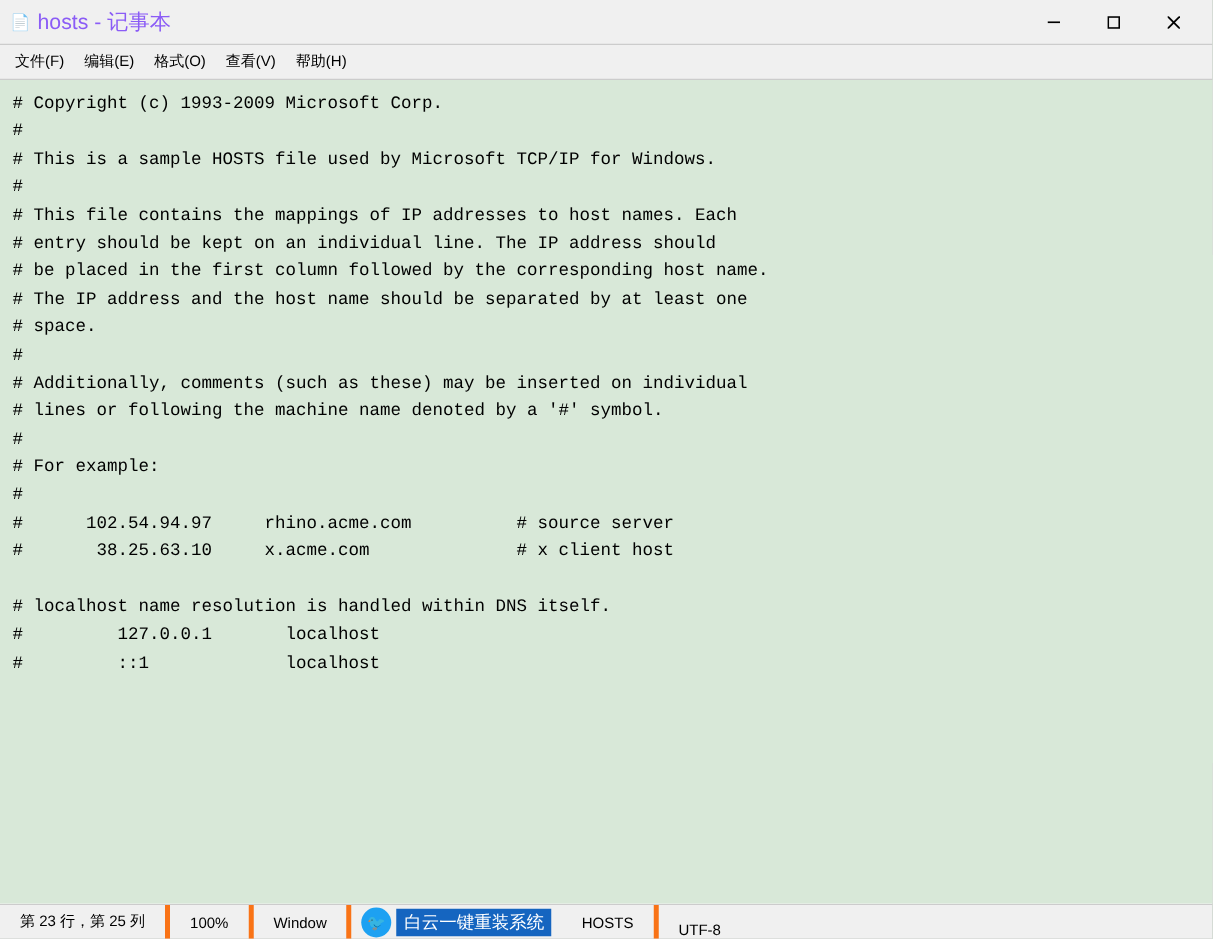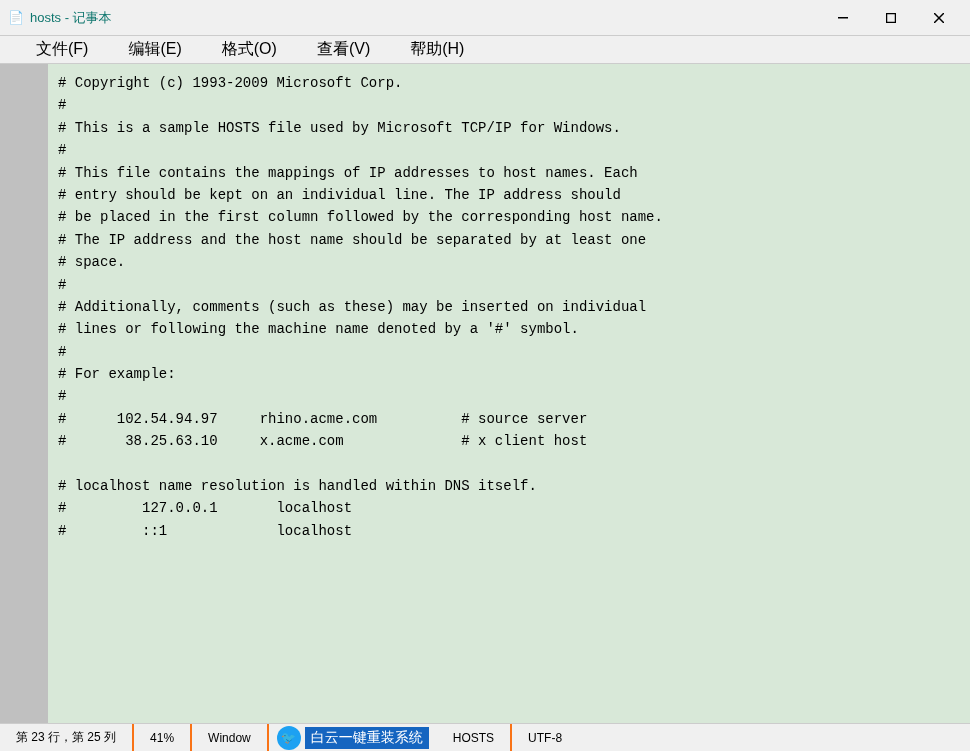--- a/index.html
+++ b/index.html
@@ -29,22 +29,22 @@
       display: flex;
       align-items: center;
       gap: 6px;
     }
     .title-icon {
       width: 16px;
       height: 16px;
     }
     .title-text {
       font-family: 'Segoe UI', Arial, sans-serif;
-      font-size: 13px;
-      color: #0f766e;
+      font-size: 17px;
+      color: #8b5cf6;
     }
     .title-controls {
       display: flex;
       align-items: center;
       gap: 2px;
     }
     .title-btn {
       width: 46px;
       height: 28px;
       border: none;
@@ -63,35 +63,33 @@
       height: 28px;
       display: flex;
       align-items: center;
       padding: 0 4px;
       border-bottom: 1px solid #ccc;
       flex-shrink: 0;
     }
     .menu-item {
       padding: 3px 8px;
       font-family: 'Segoe UI', Arial, sans-serif;
-      font-size: 16px;
+      font-size: 12px;
       color: #000;
       cursor: pointer;
       border-radius: 2px;
-      margin-left: 24px;
     }
 
     
     .editor-container {
       flex: 1;
       display: flex;
       background: #ffffff;
       overflow: hidden;
       position: relative;
-      margin-left: 48px;
     }
     .editor-content {
       flex: 1;
       overflow-y: scroll;
       overflow-x: scroll;
       padding: 8px 10px;
       background: #d8e8d8;
       white-space: pre;
       font-family: 'Courier New', Courier, monospace;
       font-size: 14px;
@@ -119,26 +117,26 @@
       display: flex;
       align-items: center;
       border-top: 1px solid #ccc;
       flex-shrink: 0;
       font-family: 'Segoe UI', Arial, sans-serif;
       font-size: 12px;
       color: #000;
     }
     .status-section {
       padding: 0 16px;
-      border-right: 2px solid #f97316;
+      border-right: 4px solid #f97316;
       height: 100%;
       display: flex;
       align-items: center;
     }
-    .status-section:last-child { border-right: none; }
+    .status-section:last-child { border-right: none; align-items: flex-end; }
     .watermark {
       display: flex;
       align-items: center;
       gap: 4px;
       padding: 0 8px;
     }
     .watermark-bird {
       background: #1da1f2;
       border-radius: 50%;
       width: 24px;
@@ -215,21 +213,21 @@
 # localhost name resolution is handled within DNS itself.
 #         127.0.0.1       localhost
 #         ::1             localhost</div>
 </div>
 
 <div class="status-bar">
   <div class="status-section">
     <span>第 23 行，第 25 列</span>
   </div>
   <div class="status-section">
-    <span>41%</span>
+    <span>100%</span>
   </div>
   <div class="status-section">
     <span>Window</span>
   </div>
   <div class="watermark">
     <div class="watermark-bird">🐦</div>
     <div class="watermark-box">
       <div>白云一键重装系统</div>
     </div>
   </div>

